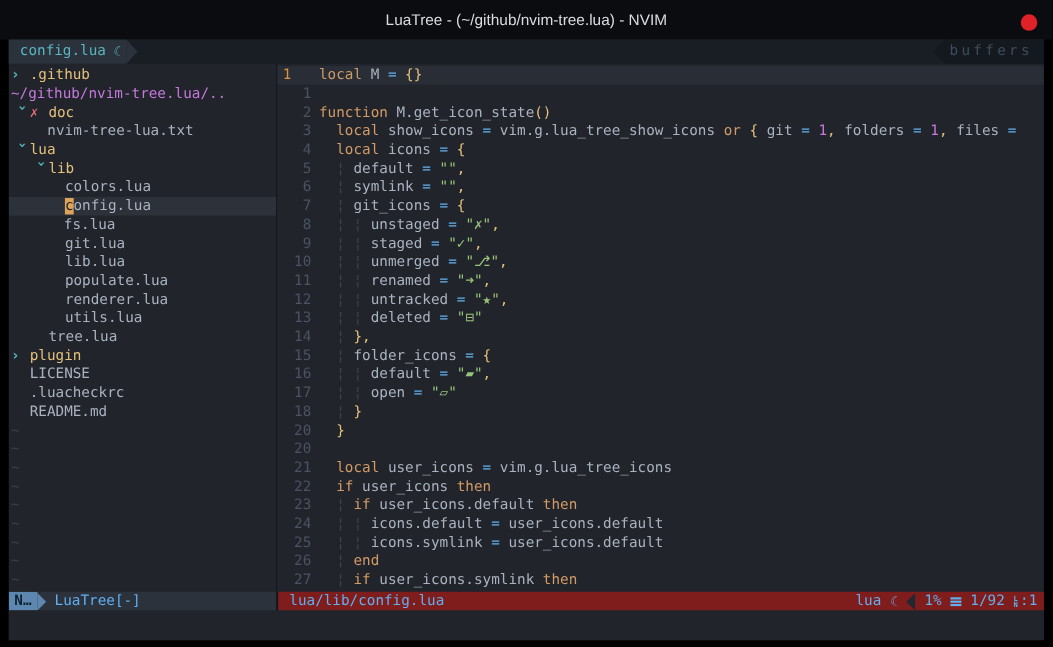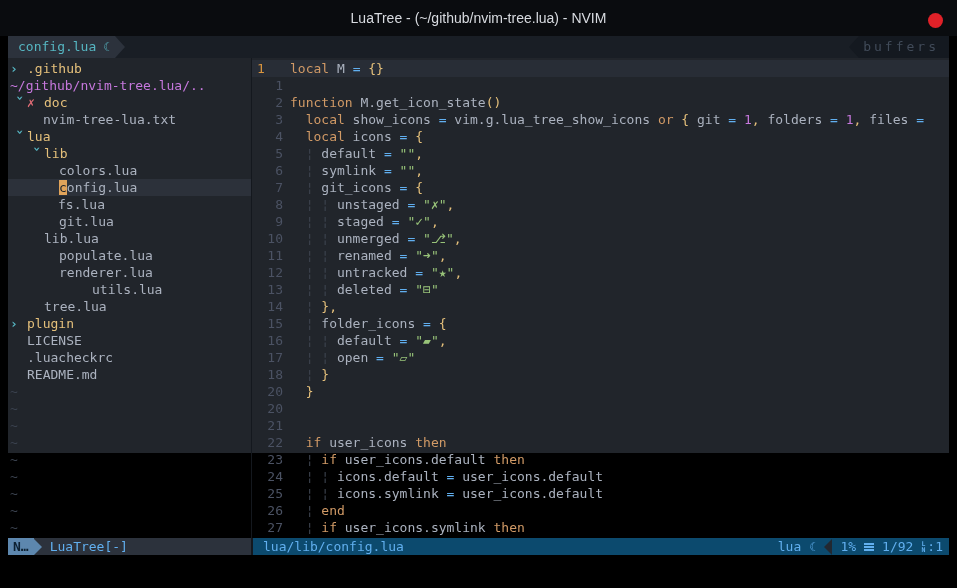--- a/index.html
+++ b/index.html
@@ -5,21 +5,21 @@
   html,body{margin:0;padding:0;background:#000;}
   .window{position:relative;width:957px;height:588px;background:#000;overflow:hidden;
           font-family:"DejaVu Sans Mono","DejaVu Sans",monospace;font-size:13px;}
   
   .titlebar{position:absolute;left:0;top:0;width:957px;height:36px;background:#0a0c0f;
             display:flex;align-items:center;justify-content:center;}
   .titlebar .title{color:#d8dbe0;font-family:"Liberation Sans",sans-serif;font-size:14px;}
   .close-dot{position:absolute;right:14px;top:13px;width:15px;height:15px;border-radius:50%;
              background:#e02128;cursor:pointer;}
   
-  .app{position:absolute;left:8px;top:36px;width:941px;height:417px;background:#21252b;
+  .app{position:absolute;left:8px;top:36px;width:941px;height:546px;background:#21252b;
        display:flex;flex-direction:column;color:#abb2bf;}
   
   .tabline{height:22px;background:#191e25;display:flex;align-items:stretch;flex:none;}
   .tab{display:flex;align-items:center;background:#2c323c;padding:0 4px 0 10px;}
   .tab-label{color:#56b6c2;line-height:22px;}
   .tab .licon{color:#56b6c2;margin-left:7px;font-size:12px;}
   .tab-arrow{width:0;height:0;border-top:11px solid transparent;border-bottom:11px solid transparent;
              border-left:10px solid #2c323c;}
   .buf-group{margin-left:auto;display:flex;align-items:stretch;justify-content:center;}
   .buf-arrow{width:0;height:0;border-top:11px solid transparent;border-bottom:11px solid transparent;
@@ -52,21 +52,21 @@
   .tok-fg{color:#abb2bf;}
   .tok-op{color:#61afef;}
   .tok-br{color:#e5c07b;}
   .tok-num{color:#c678dd;}
   .tok-str{color:#98c379;}
   .tok-ig{color:#3d434f;}
   
   .statusline{height:17px;flex:none;display:flex;}
   .sl-left{width:243px;flex:none;background:#2c323c;display:flex;align-items:center;overflow:hidden;}
   .sl-gap{width:2px;flex:none;background:#14181e;}
-  .sl-right{flex:1;background:#0c4a6e;display:flex;align-items:center;overflow:hidden;}
+  .sl-right{flex:1;background:#7f1d1d;display:flex;align-items:center;overflow:hidden;}
   .mode{background:#5d87ae;color:#0e2233;font-weight:bold;padding:0 5px;line-height:17px;flex:none;}
   .mode-arrow{width:0;height:0;border-top:8.5px solid transparent;border-bottom:8.5px solid transparent;
               border-left:8px solid #5d87ae;flex:none;}
   .winname{color:#61afef;margin-left:8px;}
   .slpath{color:#61afef;margin-left:10px;}
   .sl-rgroup{margin-left:auto;display:flex;align-items:center;gap:8px;padding-right:6px;color:#61afef;}
   .sl-rgroup .licon{font-size:12px;color:#61afef;}
   .sep-arrow{width:0;height:0;border-top:8.5px solid transparent;border-bottom:8.5px solid transparent;
              border-right:8px solid #222831;}
   .lines-icon{width:10px;height:2px;background:#61afef;box-shadow:0 -3px 0 #61afef,0 3px 0 #61afef;
@@ -106,24 +106,24 @@
           <div class="trow" style="padding-left: 2px;"><span class="chev">›</span><span class="lbl dir">.github</span></div>
           <div class="trow" style="padding-left: 2px;"><span class="lbl hdr">~/github/nvim-tree.lua/..</span></div>
           <div class="trow" style="padding-left: 2px;"><span class="chev down">›</span><span class="gitx">✗</span><span class="lbl dir">doc</span></div>
           <div class="trow" style="padding-left: 35px;"><span class="lbl file">nvim-tree-lua.txt</span></div>
           <div class="trow" style="padding-left: 2px;"><span class="chev down">›</span><span class="lbl dir">lua</span></div>
           <div class="trow" style="padding-left: 19px;"><span class="chev down">›</span><span class="lbl dir">lib</span></div>
           <div class="trow" style="padding-left: 51px;"><span class="lbl file">colors.lua</span></div>
           <div class="trow curline" style="padding-left: 51px;"><span class="lbl file"><span class="cursorblock">c</span>onfig.lua</span></div>
           <div class="trow" style="padding-left: 50px;"><span class="lbl file">fs.lua</span></div>
           <div class="trow" style="padding-left: 51px;"><span class="lbl file">git.lua</span></div>
-          <div class="trow" style="padding-left: 36px;"><span class="lbl file">lib.lua</span></div>
+          <div class="trow" style="padding-left: 51px;"><span class="lbl file">lib.lua</span></div>
           <div class="trow" style="padding-left: 51px;"><span class="lbl file">populate.lua</span></div>
           <div class="trow" style="padding-left: 51px;"><span class="lbl file">renderer.lua</span></div>
-          <div class="trow" style="padding-left: 51px; margin-left: 33px;"><span class="lbl file">utils.lua</span></div>
+          <div class="trow" style="padding-left: 51px;"><span class="lbl file">utils.lua</span></div>
           <div class="trow" style="padding-left: 36px;"><span class="lbl file">tree.lua</span></div>
           <div class="trow" style="padding-left: 2px;"><span class="chev">›</span><span class="lbl dir">plugin</span></div>
           <div class="trow" style="padding-left: 19px;"><span class="lbl file">LICENSE</span></div>
           <div class="trow" style="padding-left: 19px;"><span class="lbl file">.luacheckrc</span></div>
           <div class="trow" style="padding-left: 19px;"><span class="lbl file">README.md</span></div>
           <div class="trow" style="padding-left: 2px;"><span class="tilde">~</span></div>
           <div class="trow" style="padding-left: 2px;"><span class="tilde">~</span></div>
           <div class="trow" style="padding-left: 2px;"><span class="tilde">~</span></div>
           <div class="trow" style="padding-left: 2px;"><span class="tilde">~</span></div>
           <div class="trow" style="padding-left: 2px;"><span class="tilde">~</span></div>
@@ -149,21 +149,21 @@
             <div class="cline"><span class="nr">11</span><span class="ct"><span class="tok-ig">  ¦ ¦ </span><span class="tok-fg">renamed </span><span class="tok-op">=</span><span class="tok-fg"> </span><span class="tok-str">"➜"</span><span class="tok-br">,</span></span></div>
             <div class="cline"><span class="nr">12</span><span class="ct"><span class="tok-ig">  ¦ ¦ </span><span class="tok-fg">untracked </span><span class="tok-op">=</span><span class="tok-fg"> </span><span class="tok-str">"★"</span><span class="tok-br">,</span></span></div>
             <div class="cline"><span class="nr">13</span><span class="ct"><span class="tok-ig">  ¦ ¦ </span><span class="tok-fg">deleted </span><span class="tok-op">=</span><span class="tok-fg"> </span><span class="tok-str">"⊟"</span></span></div>
             <div class="cline"><span class="nr">14</span><span class="ct"><span class="tok-ig">  ¦ </span><span class="tok-br">},</span></span></div>
             <div class="cline"><span class="nr">15</span><span class="ct"><span class="tok-ig">  ¦ </span><span class="tok-fg">folder_icons </span><span class="tok-op">=</span><span class="tok-fg"> </span><span class="tok-br">{</span></span></div>
             <div class="cline"><span class="nr">16</span><span class="ct"><span class="tok-ig">  ¦ ¦ </span><span class="tok-fg">default </span><span class="tok-op">=</span><span class="tok-fg"> </span><span class="tok-str">"▰"</span><span class="tok-br">,</span></span></div>
             <div class="cline"><span class="nr">17</span><span class="ct"><span class="tok-ig">  ¦ ¦ </span><span class="tok-fg">open </span><span class="tok-op">=</span><span class="tok-fg"> </span><span class="tok-str">"▱"</span></span></div>
             <div class="cline"><span class="nr">18</span><span class="ct"><span class="tok-ig">  ¦ </span><span class="tok-br">}</span></span></div>
             <div class="cline"><span class="nr">20</span><span class="ct"><span class="tok-fg">  </span><span class="tok-br">}</span></span></div>
             <div class="cline"><span class="nr">20</span><span class="ct"></span></div>
-            <div class="cline"><span class="nr">21</span></div>
+            <div class="cline"><span class="nr">21</span><span class="ct"><span class="tok-fg">  </span><span class="tok-kw">local</span><span class="tok-fg"> user_icons </span><span class="tok-op">=</span><span class="tok-fg"> vim.g.lua_tree_icons</span></span></div>
             <div class="cline"><span class="nr">22</span><span class="ct"><span class="tok-fg">  </span><span class="tok-kw">if</span><span class="tok-fg"> user_icons </span><span class="tok-kw">then</span></span></div>
             <div class="cline"><span class="nr">23</span><span class="ct"><span class="tok-ig">  ¦ </span><span class="tok-kw">if</span><span class="tok-fg"> user_icons.default </span><span class="tok-kw">then</span></span></div>
             <div class="cline"><span class="nr">24</span><span class="ct"><span class="tok-ig">  ¦ ¦ </span><span class="tok-fg">icons.default </span><span class="tok-op">=</span><span class="tok-fg"> user_icons.default</span></span></div>
             <div class="cline"><span class="nr">25</span><span class="ct"><span class="tok-ig">  ¦ ¦ </span><span class="tok-fg">icons.symlink </span><span class="tok-op">=</span><span class="tok-fg"> user_icons.default</span></span></div>
             <div class="cline"><span class="nr">26</span><span class="ct"><span class="tok-ig">  ¦ </span><span class="tok-kw">end</span></span></div>
             <div class="cline"><span class="nr">27</span><span class="ct"><span class="tok-ig">  ¦ </span><span class="tok-kw">if</span><span class="tok-fg"> user_icons.symlink </span><span class="tok-kw">then</span></span></div>
           </div>
       </div>
     </div>
 

